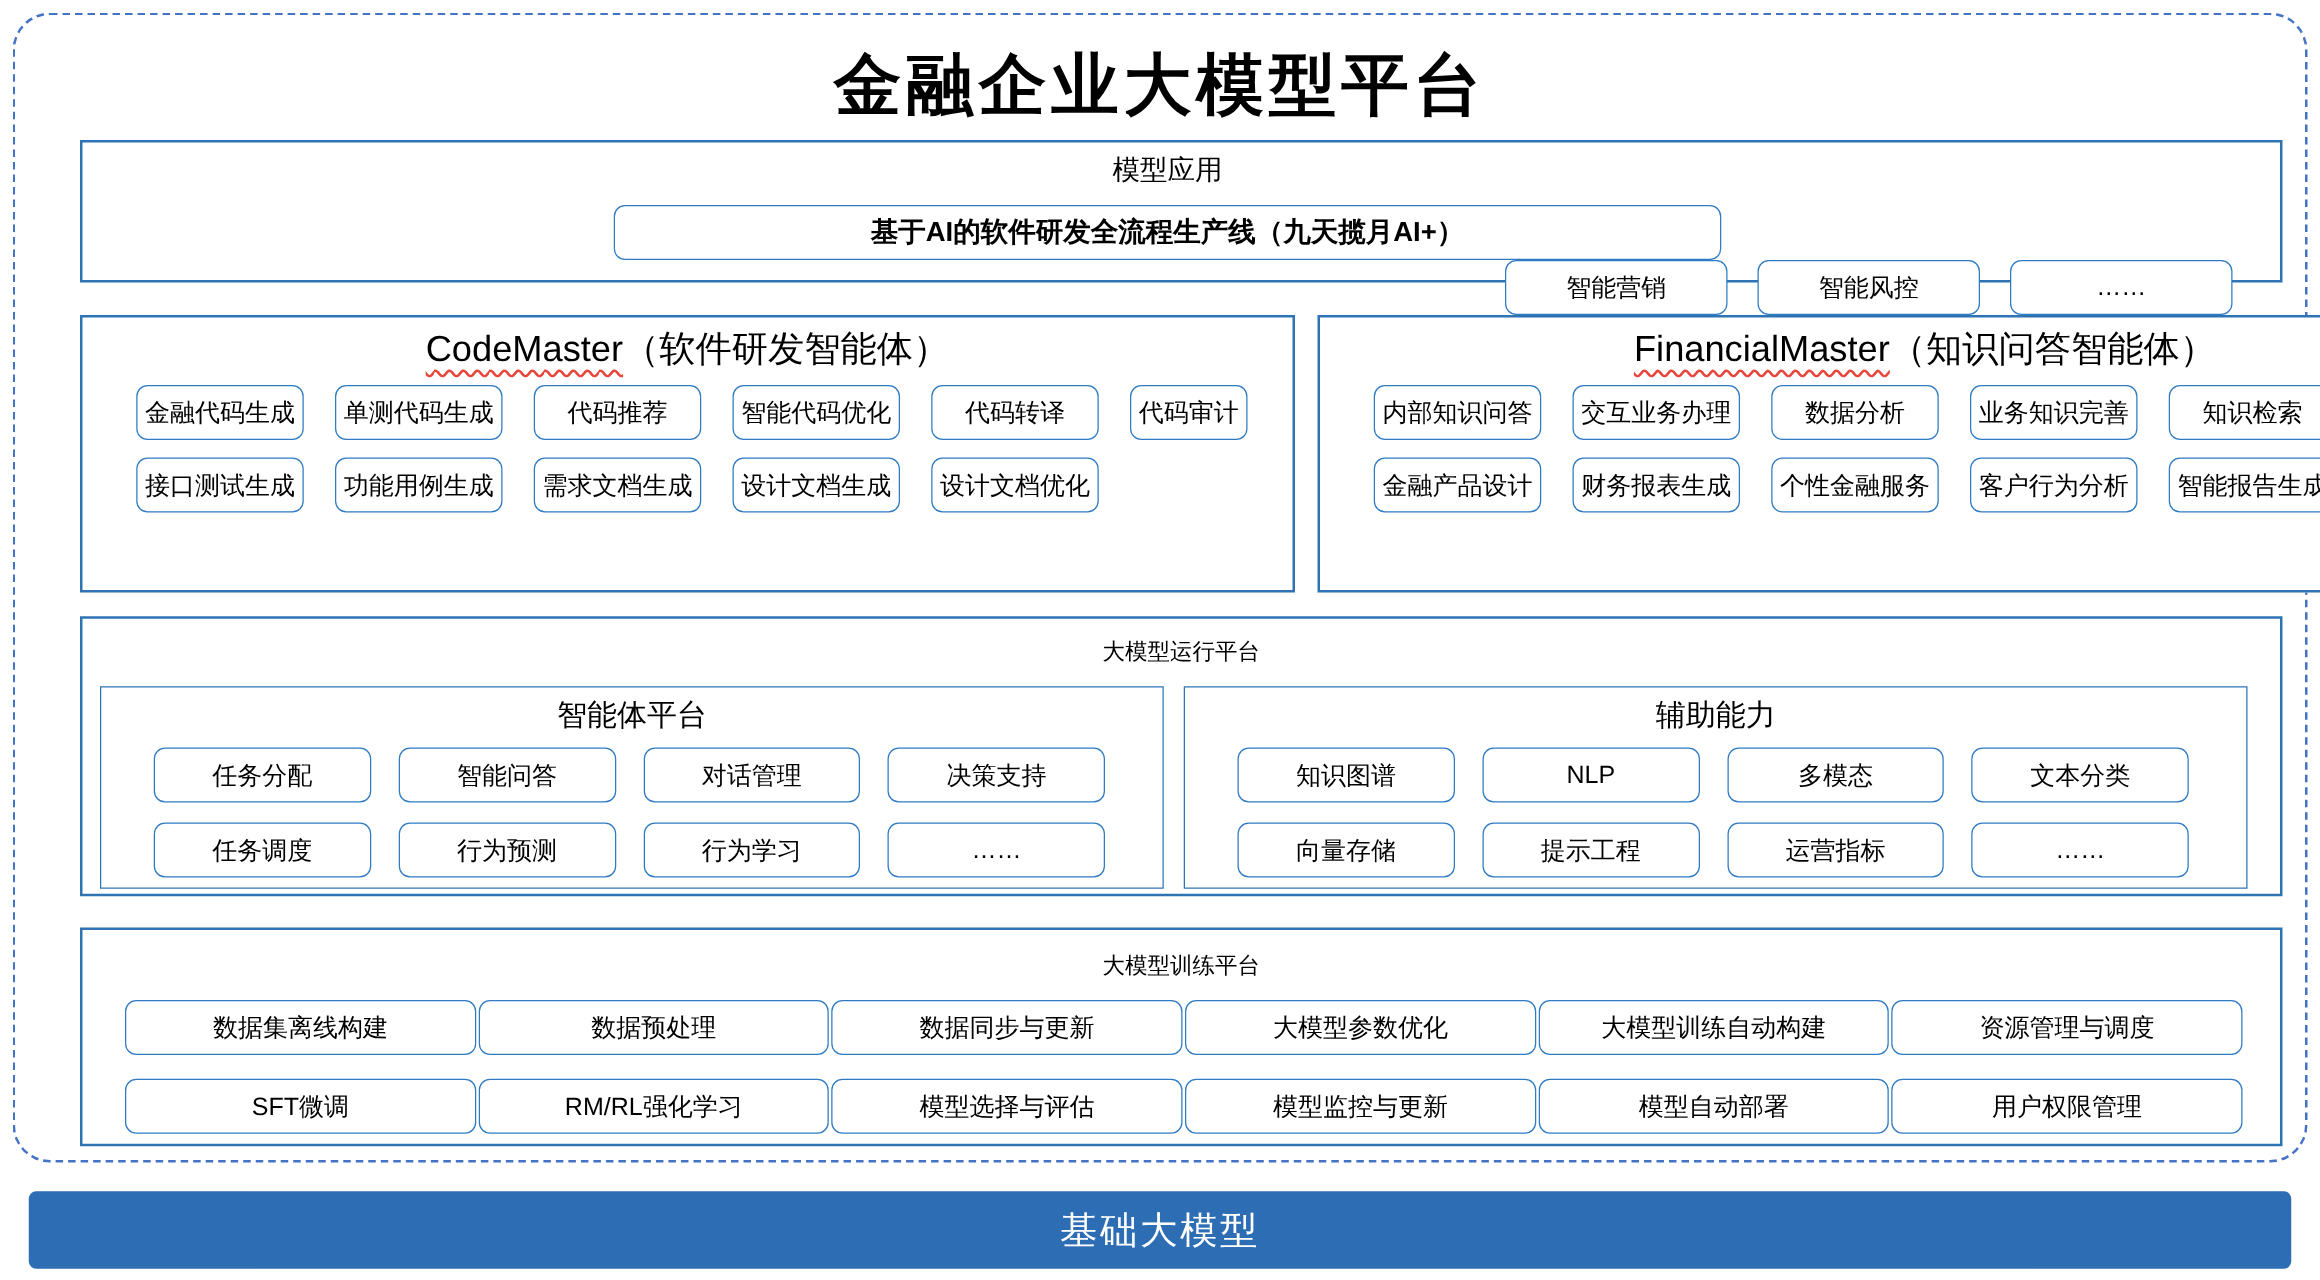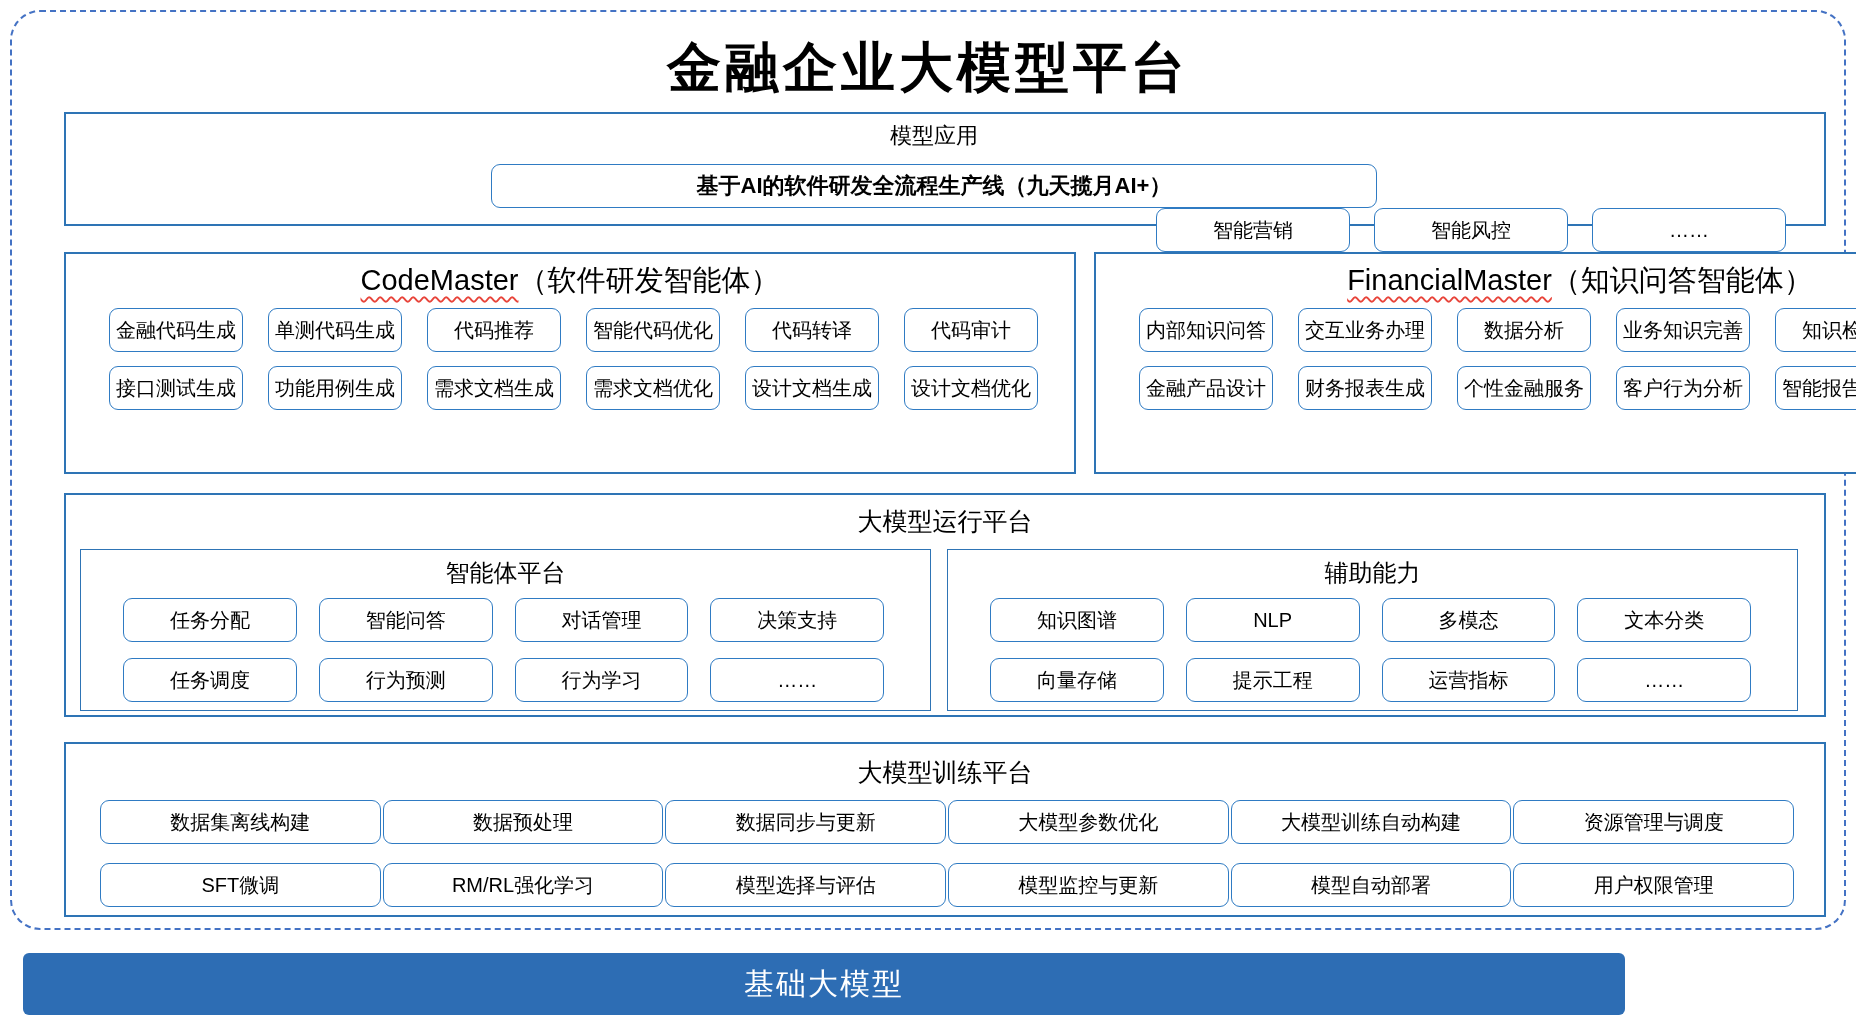--- a/index.html
+++ b/index.html
@@ -16,32 +16,32 @@
     margin-top:22px; height:68px; line-height:68px; text-align:center;
     font-family:"Liberation Serif","DejaVu Serif",serif;
     font-size:54px; font-weight:bold; letter-spacing:4px;
   }
   .sec {
     border:2px solid #2e74b5; background:#fff;
   }
   .sec-app { margin:10px 18px 0 52px; height:114px; padding:6px 38px 0 16px; }
   .sec-title { text-align:center; font-weight:normal; }
   .t22 { font-size:22px; line-height:32px; }
-  .t24 { font-size:25px; line-height:36px; }
+  .t24 { font-size:18px; line-height:36px; }
   .t28 { font-size:29px; line-height:40px; }
   .sub-title { text-align:center; font-weight:normal; font-size:24px; line-height:34px; margin-top:6px; }
   .box {
     border:1.5px solid #2f7bc3; border-radius:9px; background:#fff;
     display:flex; align-items:center; justify-content:center;
     font-size:20px; height:44px; white-space:nowrap; padding:0 6px;
   }
   .app-row { display:flex; align-items:center; margin-top:12px;flex-direction:column; }
   .box-big { width:52%; font-weight:bold; font-size:22px; }
   .app-items { display:flex; gap:24px; margin-left:auto; }
-  .app-items .box { width:194px; }
+  .app-items .box { width:178px; }
   .two-col { margin:26px 18px 0 52px; height:222px; display:flex; gap:18px; }
   .two-col .sec { flex:1; padding-top:6px; }
   .grid43 {
     display:grid; grid-template-columns:repeat(6,1fr); grid-auto-rows:45px;
     gap:13px 25px; padding:8px 36px 0 43px;
   }
   .wavy {
     text-decoration-line:underline; text-decoration-style:wavy;
     text-decoration-color:#e8443a; text-decoration-thickness:2px; text-underline-offset:6px;
   }
@@ -51,21 +51,21 @@
   .grid42 {
     display:grid; grid-template-columns:repeat(4,1fr); grid-auto-rows:44px;
     gap:16px 22px; padding:8px 46px 0 42px;
   }
   .sec-training { margin:25px 18px 0 52px; height:175px; padding-top:10px; }
   .grid62 {
     display:grid; grid-template-columns:repeat(6,1fr); grid-auto-rows:43px;
     gap:20px 2px; padding:10px 30px 0 34px;
   }
   .foundation {
-    position:absolute; left:23px; top:953px; width:1602px; height:62px;
+    position:absolute; left:23px; top:953px; width:1810px; height:62px;
     background:#2d6db4; border-radius:6px; color:#ffffff; font-size:30px;
     display:flex; align-items:center; justify-content:center; letter-spacing:2px;
   }
 </style>
 </head>
 <body>
 
 <div class="page">
   <div class="outer">
 
@@ -91,21 +91,20 @@
         <div class="grid43">
             <div class="box">金融代码生成</div>
             <div class="box">单测代码生成</div>
             <div class="box">代码推荐</div>
             <div class="box">智能代码优化</div>
             <div class="box">代码转译</div>
             <div class="box">代码审计</div>
             <div class="box">接口测试生成</div>
             <div class="box">功能用例生成</div>
             <div class="box">需求文档生成</div>
-            <div class="box">需求文档优化</div>
             <div class="box">设计文档生成</div>
             <div class="box">设计文档优化</div>
           </div>
       </section>
 
       <section class="sec">
         <div class="sec-title t28">
           <span class="wavy">FinancialMaster</span><span>（知识问答智能体）</span>
         </div>
         <div class="grid43">

